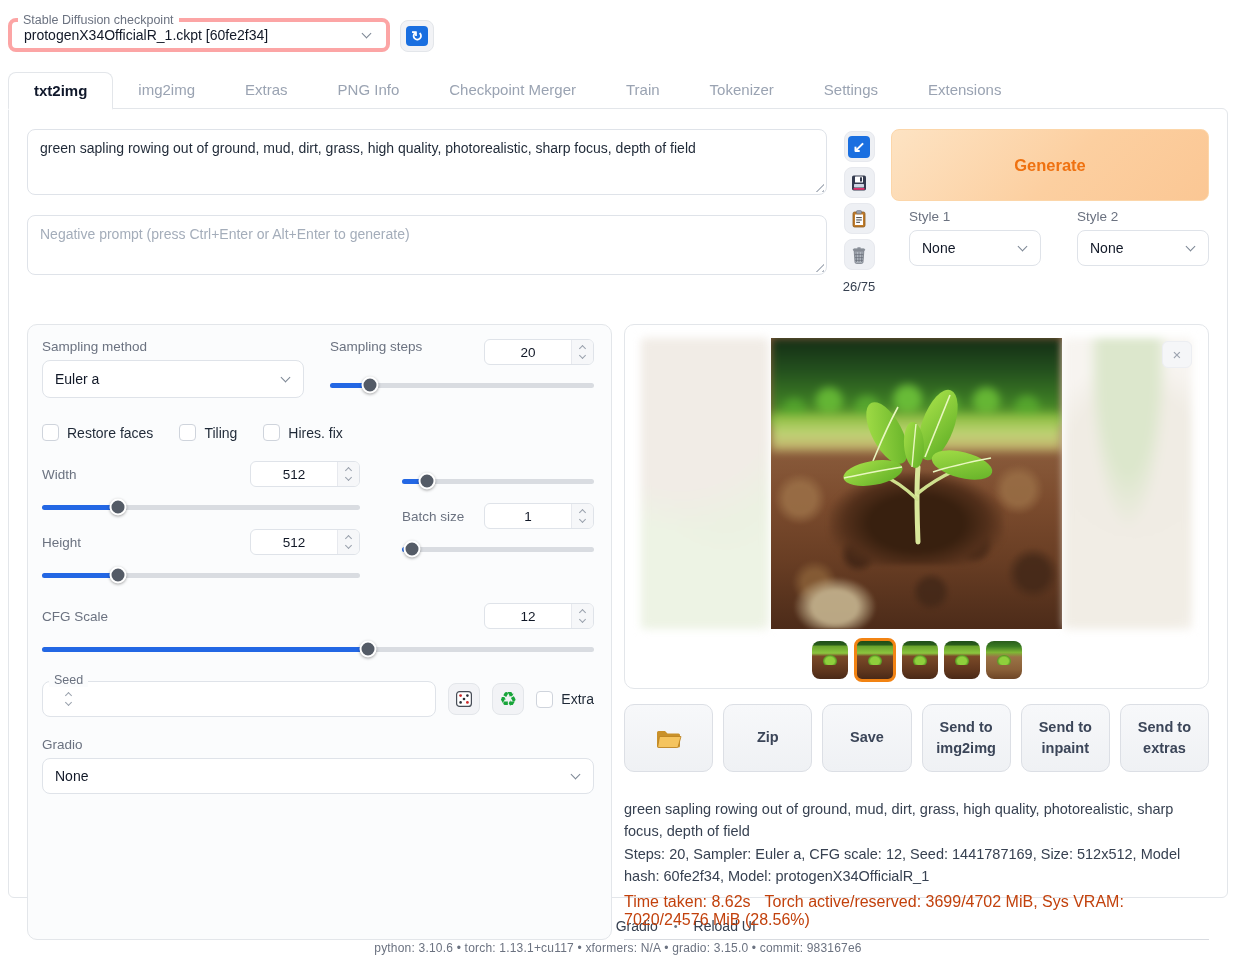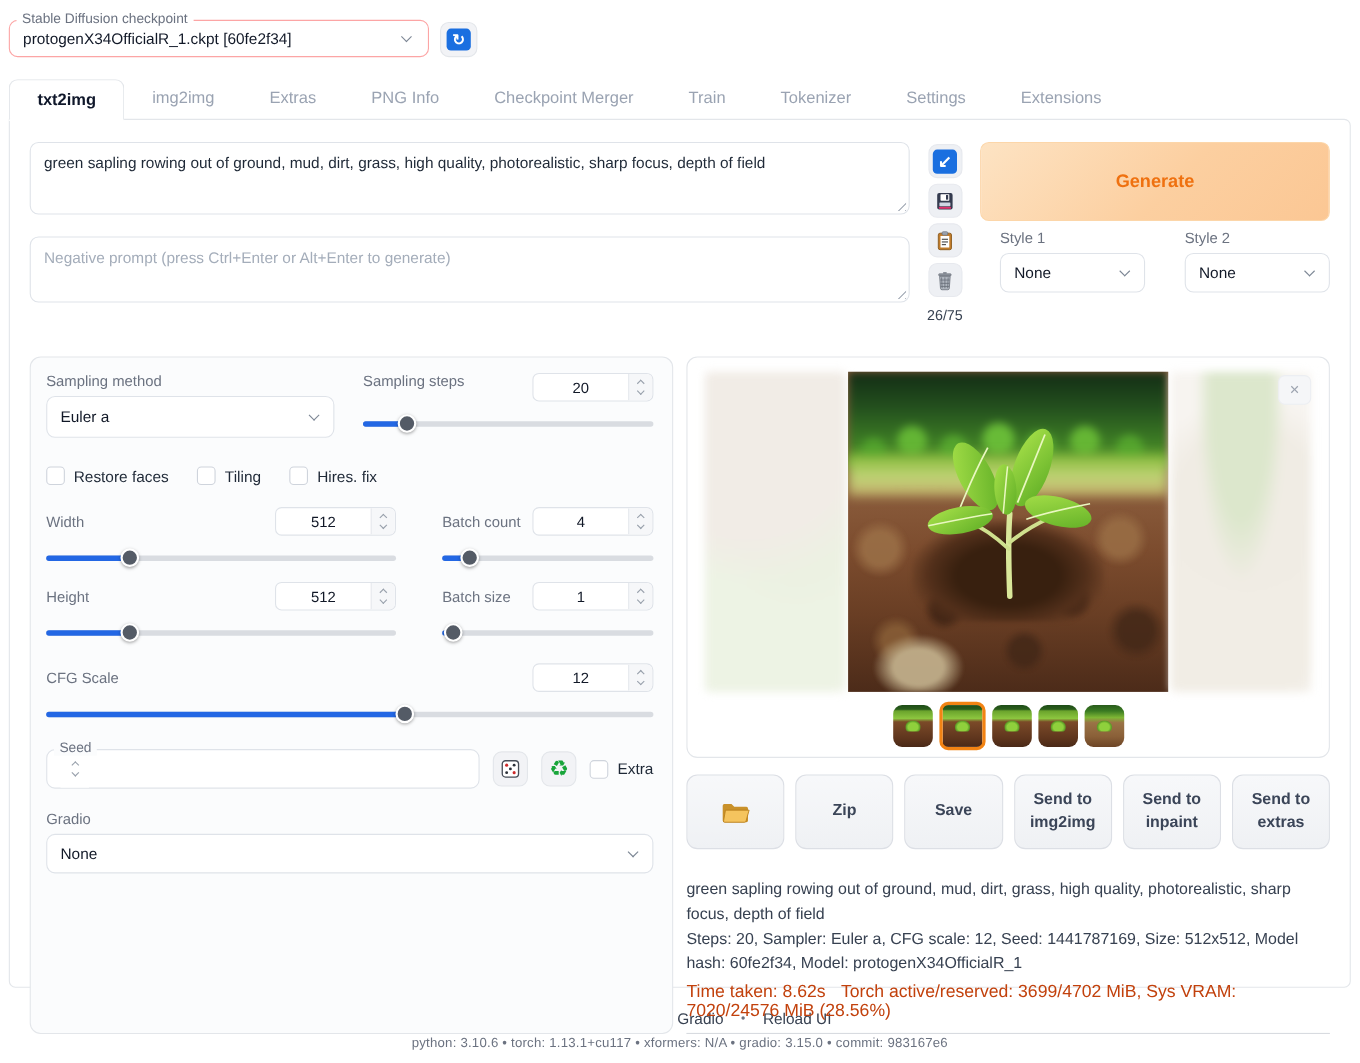--- a/index.html
+++ b/index.html
@@ -2,21 +2,21 @@
 <html><head>
 <meta charset="utf-8">
 <style>
   * { box-sizing: border-box; margin: 0; padding: 0; }
   html,body { background:#fff; }
   body { font-family:"Liberation Sans", sans-serif; color:#1f2937; }
   .page { width:1236px; height:966px; background:#fff; position:relative; overflow:hidden; }
 
   
   .ckpt-row { display:flex; align-items:flex-end; gap:10px; padding:18px 0 0 8px; }
-  .ckpt-box { position:relative; width:382px; height:34px; border:1px solid #fca5a5; border-radius:8px;
+  .ckpt-box { position:relative; width:382px; height:34px; border:4px solid #fca5a5; border-radius:8px;
               display:flex; align-items:center; padding:0 12px; background:#fff; }
   .float-label { position:absolute; top:-9px; left:6px; background:#fff; padding:0 5px;
                  font-size:12.5px; color:#6b7280; white-space:nowrap; }
   .ckpt-value { font-size:14px; color:#111827; flex:1; }
   .chev { width:7px; height:7px; border-right:1.8px solid #7c8694; border-bottom:1.8px solid #7c8694;
           transform:rotate(45deg); margin:-4px 4px 0 8px; flex:none; }
   .icon-btn { width:34px; height:32px; border:1px solid #e3e6ea; border-radius:8px; background:#f2f3f6;
               display:flex; align-items:center; justify-content:center; cursor:pointer; }
   .blue-sq { width:22px; height:20px; background:#1a6fe0; border-radius:4px; color:#fff;
              display:flex; align-items:center; justify-content:center; font-size:14px; font-weight:bold; }
@@ -365,30 +365,20 @@
               <div class="slider">
                 <div class="track"></div>
                   <div class="fill" style="width:24%;"></div>
                 <div class="handle" style="left:24%;"></div>
               </div>
             </div>
           </div>
 
           <div class="dim-right">
             <div class="dim-block">
-              <div class="dim-head">
-                <span class="small-label">Batch count</span>
-                <div class="num-input">
-                  <span class="nval">4</span>
-                  <span class="spinner">
-                      <i class="sp-up"></i>
-                      <i class="sp-dn"></i>
-                    </span>
-                </div>
-              </div>
               <div class="slider">
                 <div class="track"></div>
                   <div class="fill" style="width:13%;"></div>
                 <div class="handle" style="left:13%;"></div>
               </div>
             </div>
             <div class="dim-block">
               <div class="dim-head">
                 <span class="small-label">Batch size</span>
                 <div class="num-input">

